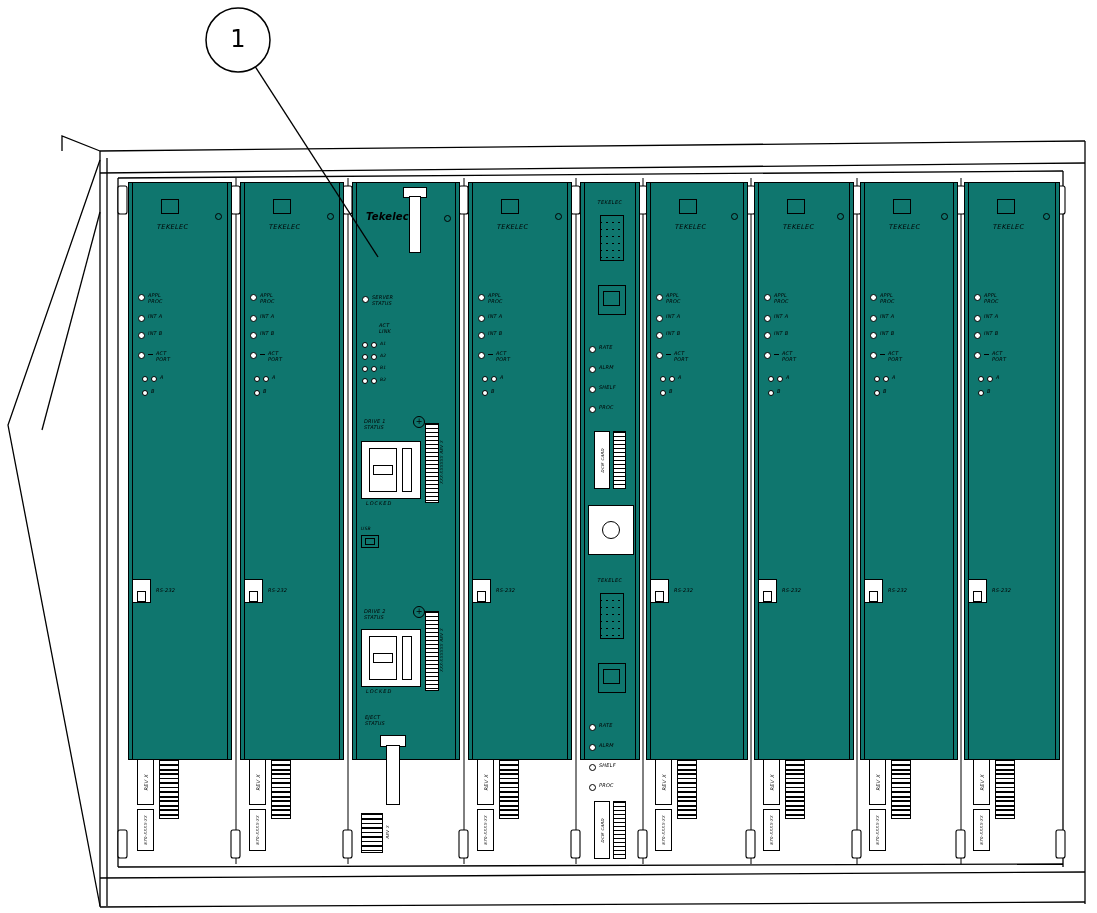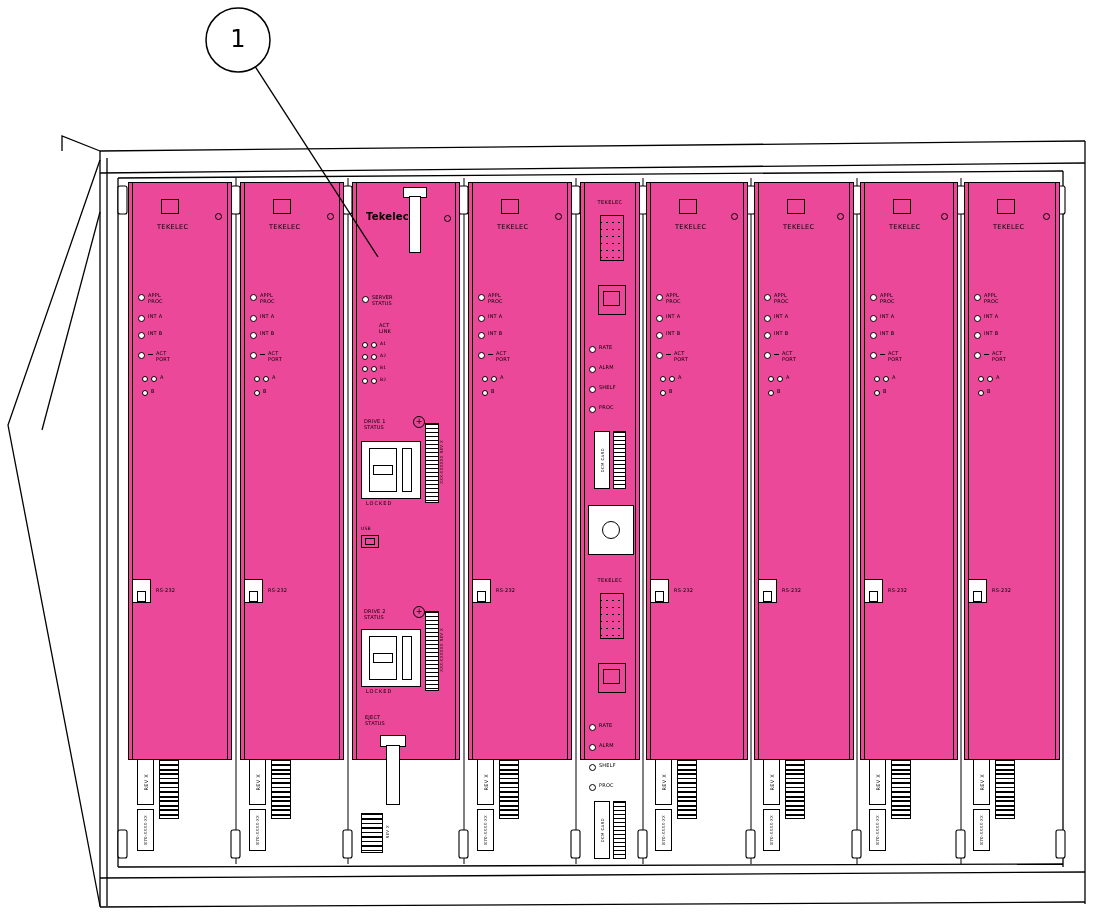--- a/index.html
+++ b/index.html
@@ -1,20 +1,20 @@
 <!DOCTYPE html>
 <html><head>
 <meta charset="utf-8">
 <style>
   html,body{margin:0;padding:0;background:#fff;}
   #canvas{position:relative;width:1097px;height:913px;background:#fff;overflow:hidden;
           font-family:"DejaVu Sans", sans-serif;color:#000;}
   svg{position:absolute;left:0;top:0;}
   
-  .card{position:absolute;top:182px;height:578px;background:#ec4899;border:1.3px solid #000;box-sizing:border-box;}
+  .card{position:absolute;top:182px;height:578px;background:#0f766e;border:1.3px solid #000;box-sizing:border-box;font-style:italic;}
   .card::before{content:"";position:absolute;top:0;bottom:0;left:3px;border-left:1px solid #000;}
   .card::after{content:"";position:absolute;top:0;bottom:0;right:3px;border-right:1px solid #000;}
   .sq{position:absolute;left:32px;top:16px;width:16px;height:13px;border:1.2px solid #000;}
   .screw{position:absolute;right:9px;top:30px;width:5px;height:5px;border:1px solid #000;border-radius:50%;}
   .brand{position:absolute;left:28px;top:40px;font-size:6.5px;letter-spacing:.4px;}
   .logo{position:absolute;left:13px;top:28px;font-size:10px;font-weight:bold;letter-spacing:.2px;}
   .leds{position:absolute;left:9px;top:110px;width:80px;height:120px;}
   .lr{position:absolute;display:flex;align-items:flex-start;gap:3px;}
   .led{width:5px;height:5px;border:1px solid #000;border-radius:50%;flex:none;margin-top:1px;background:#fff;}
   .led.sm{width:4px;height:4px;}

